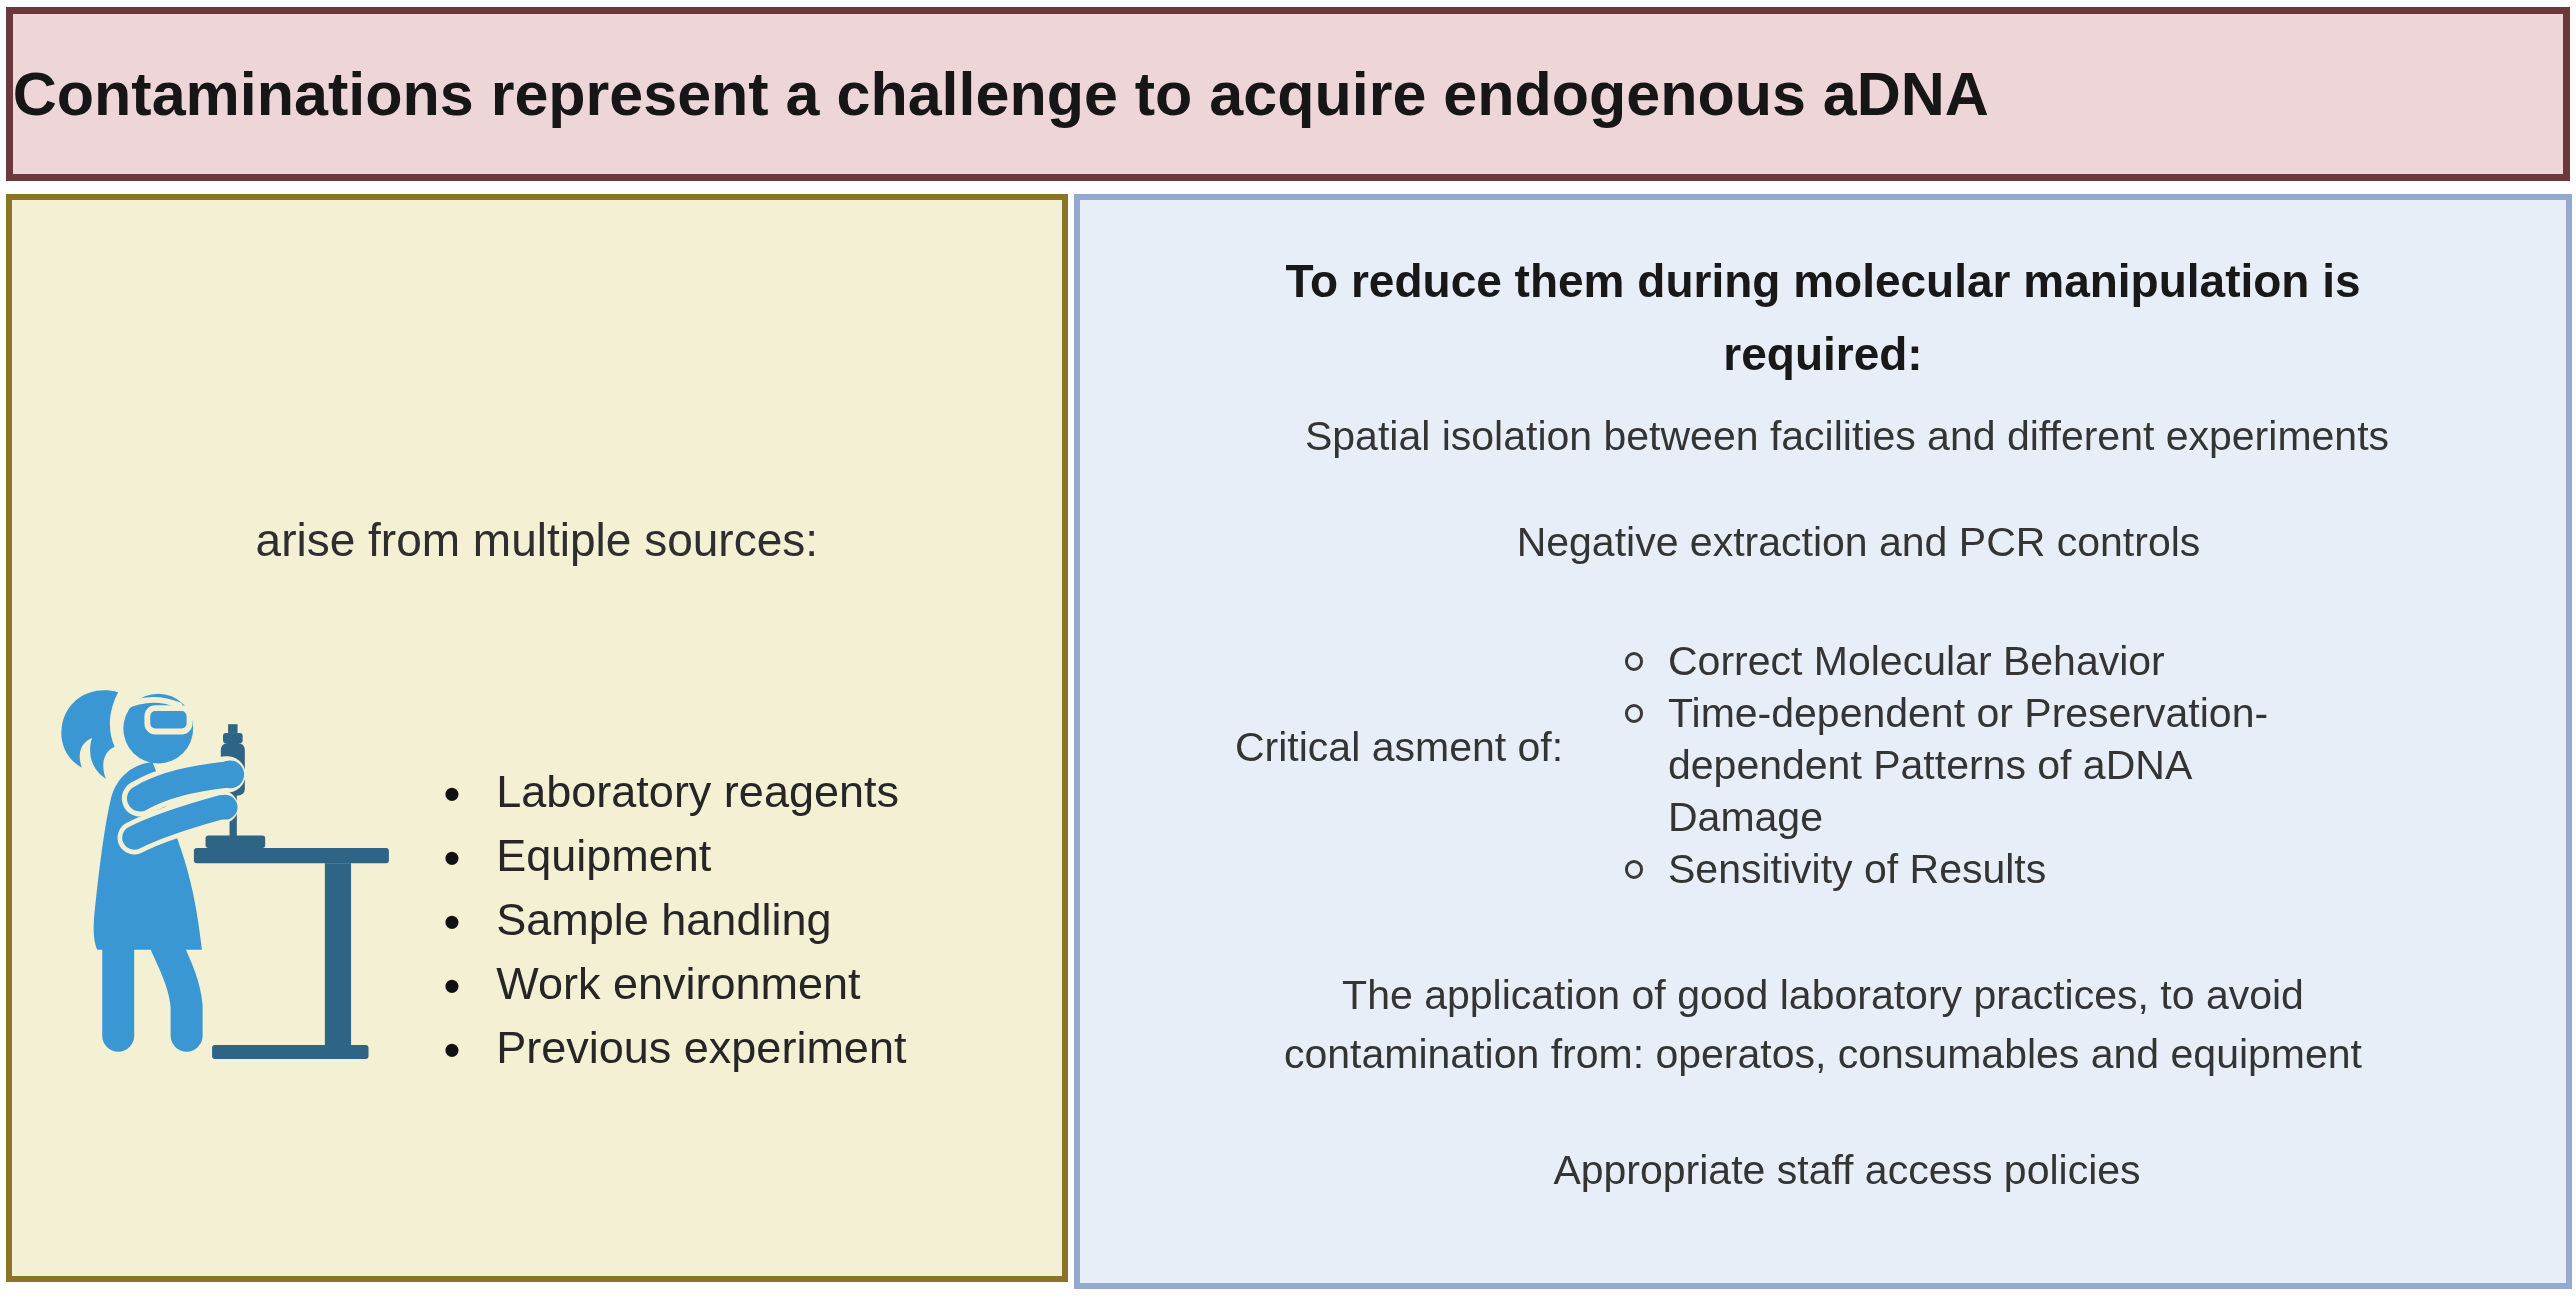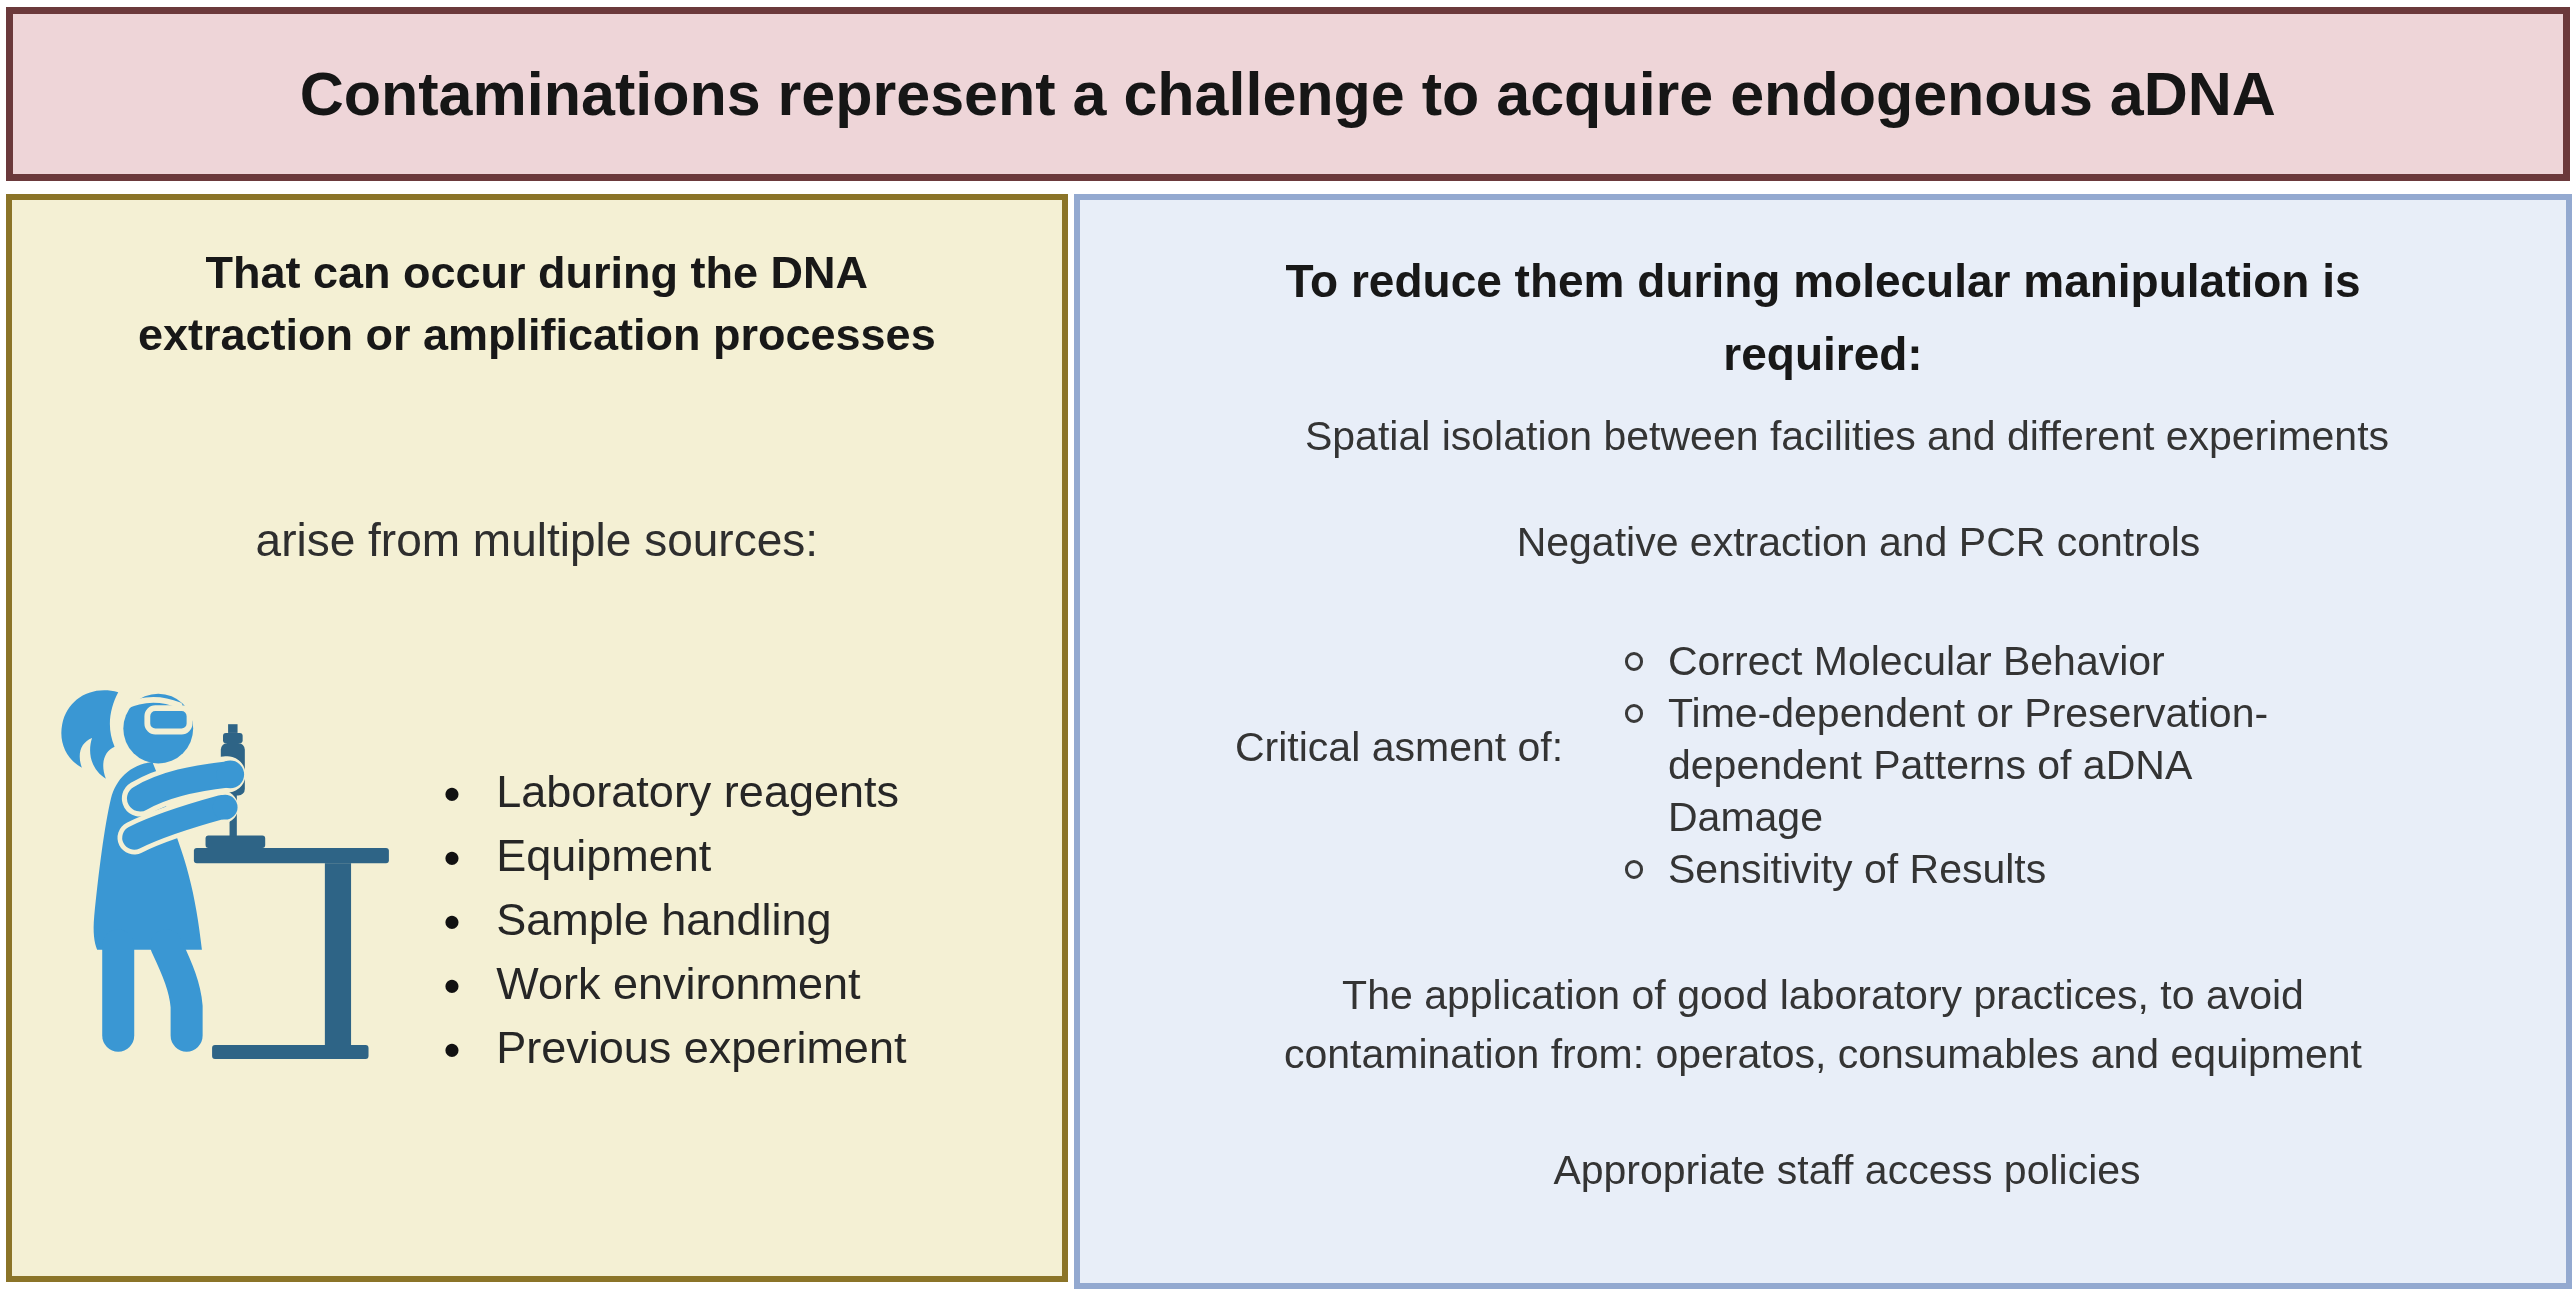--- a/index.html
+++ b/index.html
@@ -13,21 +13,21 @@
   html,body{background:#ffffff;}
   body{
     position:relative;width:2576px;height:1299px;overflow:hidden;
     font-family:"Liberation Sans","DejaVu Sans",sans-serif;color:var(--ink);
   }
 
   
   .banner{
     position:absolute;left:5.8px;top:7.3px;width:2564px;height:174px;
     background:var(--banner-bg);border:7.3px solid var(--banner-border);
-    display:flex;align-items:center;justify-content:center;
+    display:flex;align-items:center;
   }
   .banner-text{font-size:61px;font-weight:bold;letter-spacing:0px;color:#161616;}
 
   
   .panel{position:absolute;top:194px;}
   .panel-left{
     left:5.8px;width:1062px;height:1088px;
     background:var(--left-bg);border:6.5px solid var(--left-border);
   }
   .panel-right{
@@ -85,24 +85,20 @@
 </style>
 </head>
 <body>
 
 <header class="banner">
   <div class="banner-text">Contaminations represent a challenge to acquire endogenous aDNA</div>
 </header>
 
 <section class="panel panel-left">
 
-  <h2 class="lp-heading">
-    <span style="display:block">That can occur during the DNA</span>
-    <span style="display:block">extraction or amplification processes</span>
-  </h2>
 
   <div class="lp-sub">arise from multiple sources:</div>
 
   <svg class="lp-figure" viewBox="0 0 480 525" aria-hidden="true">
 
     <path fill="#3a97d3" d="M96,14 C58,4 26,24 19,58 C14,84 25,106 46,118 C39,98 45,83 60,77 C53,99 60,121 79,133 C71,112 77,95 91,89 C80,63 84,37 96,14 Z"></path>
 
     <circle cx="151" cy="64" r="48" fill="#3a97d3"></circle>
 
     <path d="M104,34 Q142,16 180,32" stroke="#f4f0d4" stroke-width="8" fill="none" stroke-linecap="round"></path>

